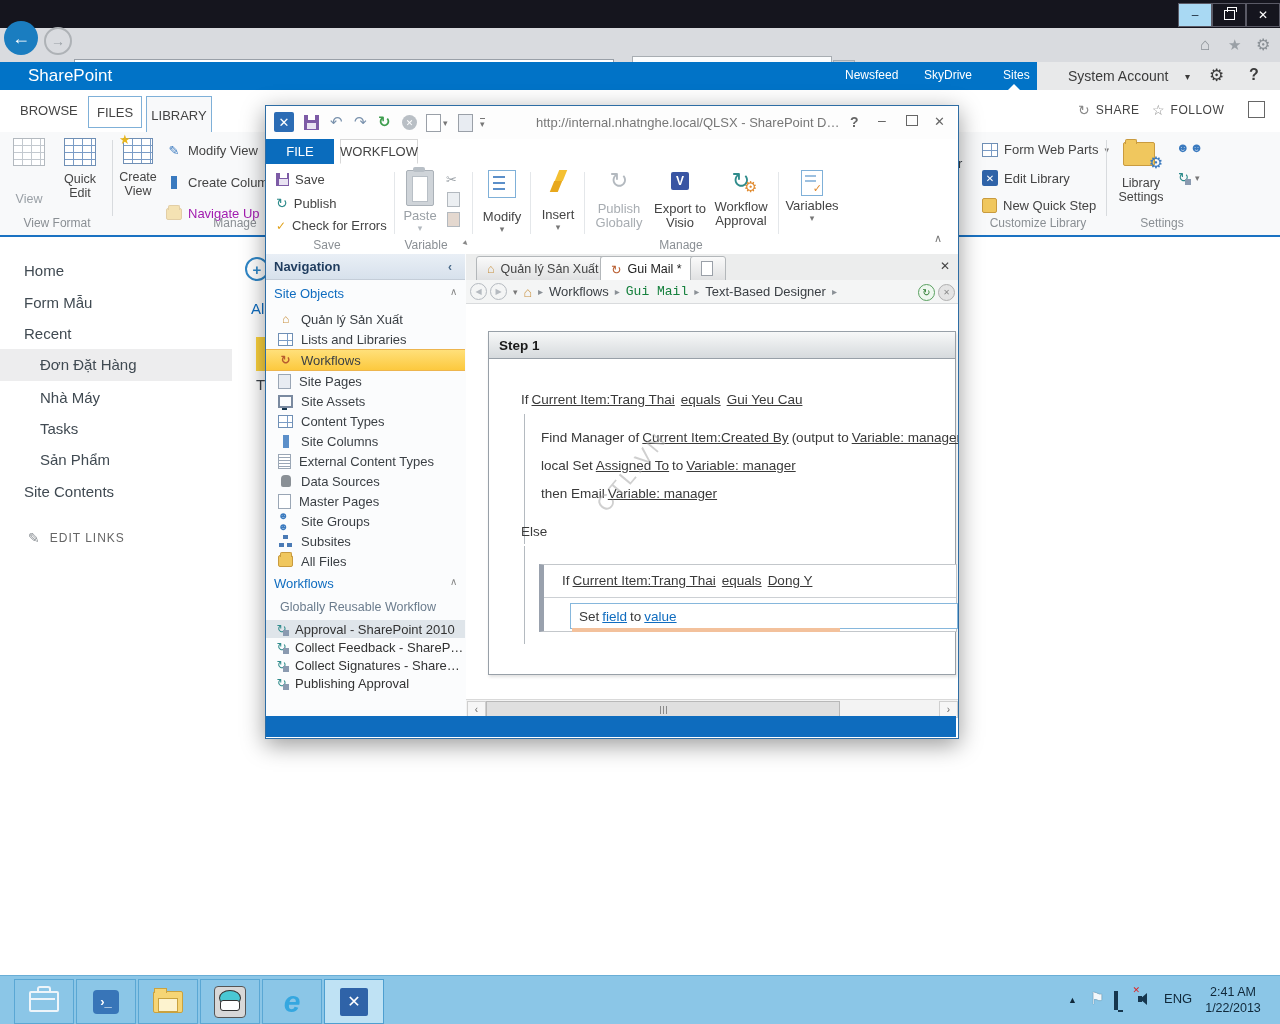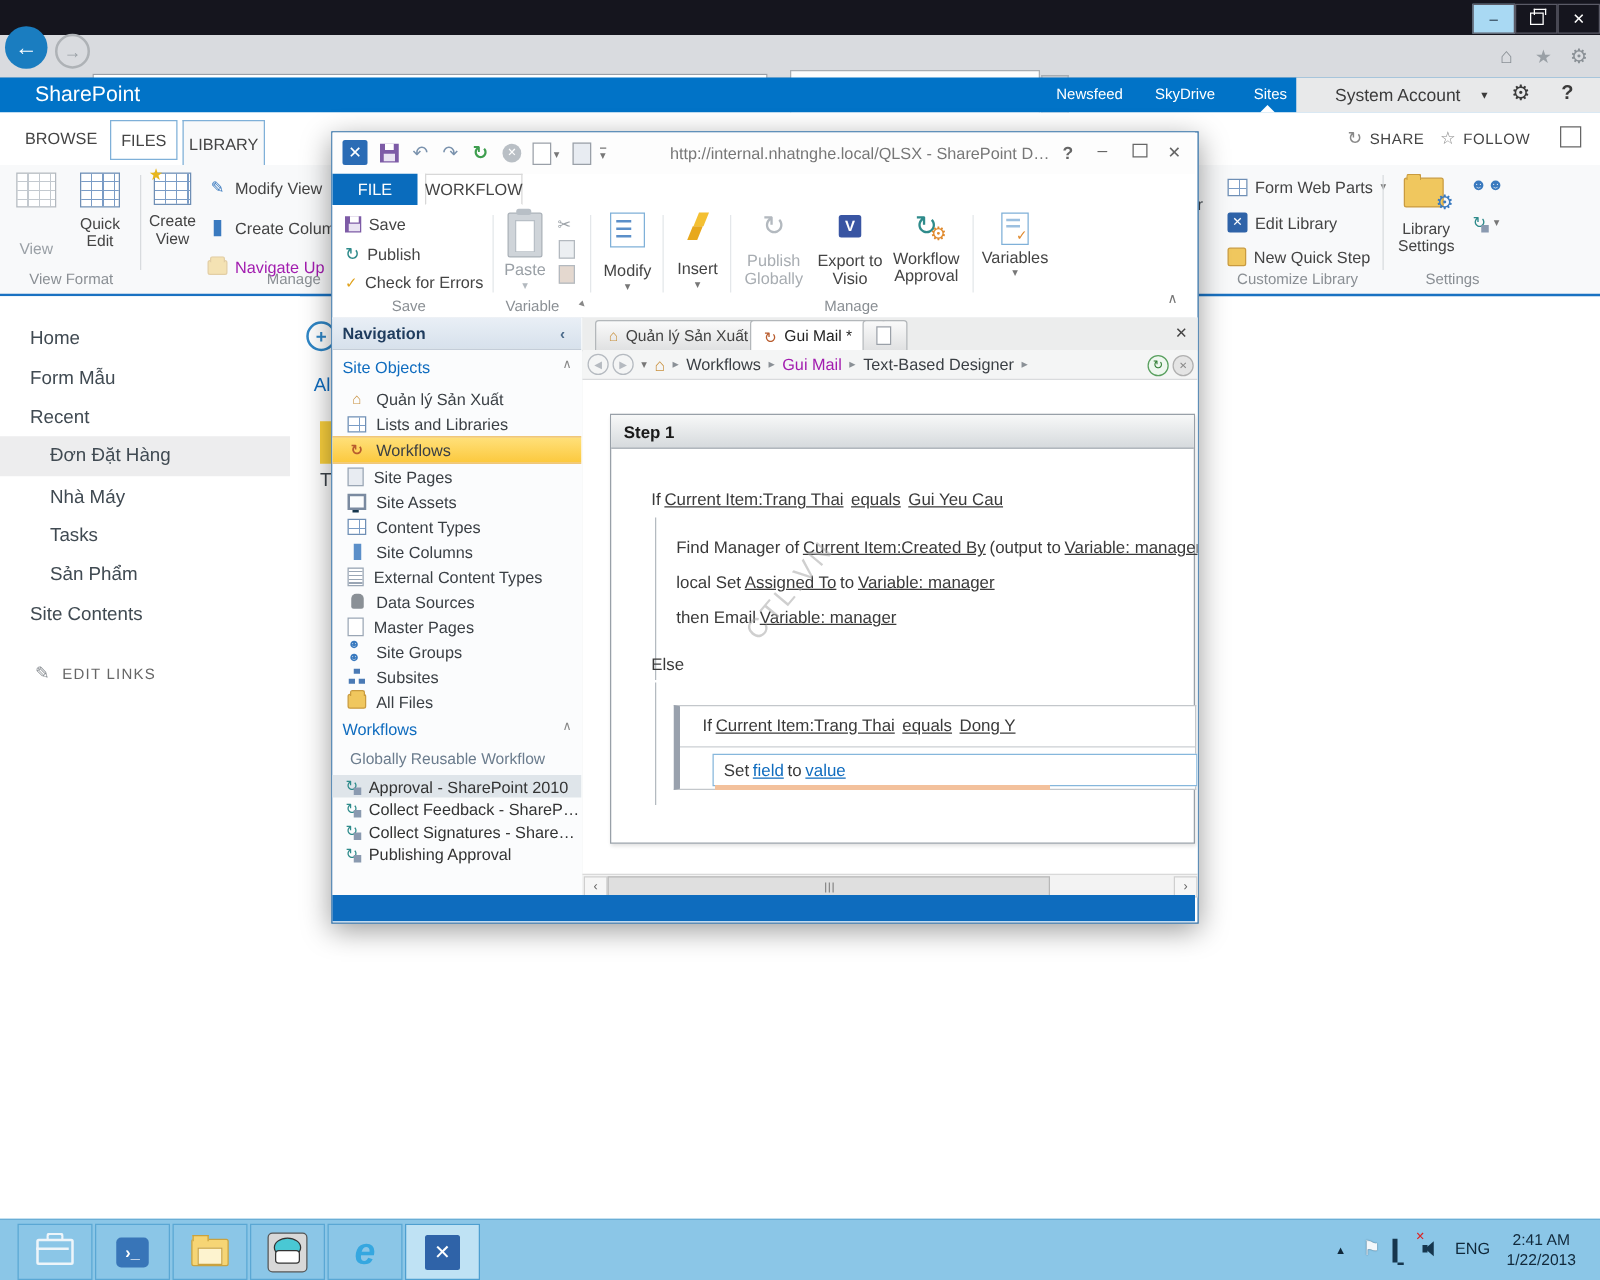--- a/index.html
+++ b/index.html
@@ -524,21 +524,21 @@
       </div>
 
       <div class="a crumb-bar row" style="padding-left:4px;box-sizing:border-box;">
         <span class="nav-circ ctr">◀</span>
         <span class="nav-circ ctr" style="margin-left:3px;">▶</span>
         <span style="font-size:9px;color:#777;margin:0 6px;">▾</span>
         <span style="color:#c9913f;font-size:14px;">⌂</span>
         <span class="crumb-sep">▸</span>
         <span style="color:#3a3f44;">Workflows</span>
         <span class="crumb-sep">▸</span>
-        <span style="color:#a21caf;">Gui Mail</span>
+        <span style="color:#15803d;font-family:Liberation Mono, monospace;">Gui Mail</span>
         <span class="crumb-sep">▸</span>
         <span style="color:#3a3f44;">Text-Based Designer</span>
         <span class="crumb-sep">▸</span>
         <span class="a ctr" style="left:452px;top:4px;width:15px;height:15px;border-radius:50%;border:1px solid #59a05f;color:#2e7d32;font-size:10px;background:#eef7ef;">↻</span>
         <span class="a ctr" style="left:472px;top:4px;width:15px;height:15px;border-radius:50%;border:1px solid #b0b0b0;color:#888;font-size:8px;background:#e4e4e4;">✕</span>
       </div>
 
       <div class="a canvas">
         <div class="a step-panel">
           <div class="a step-hdr">

